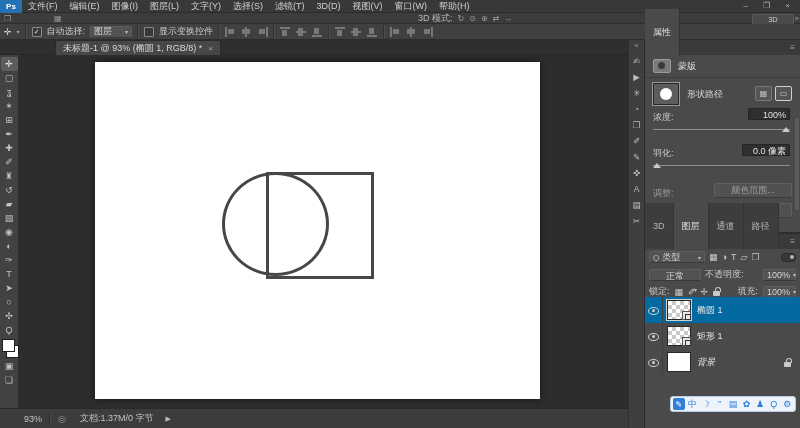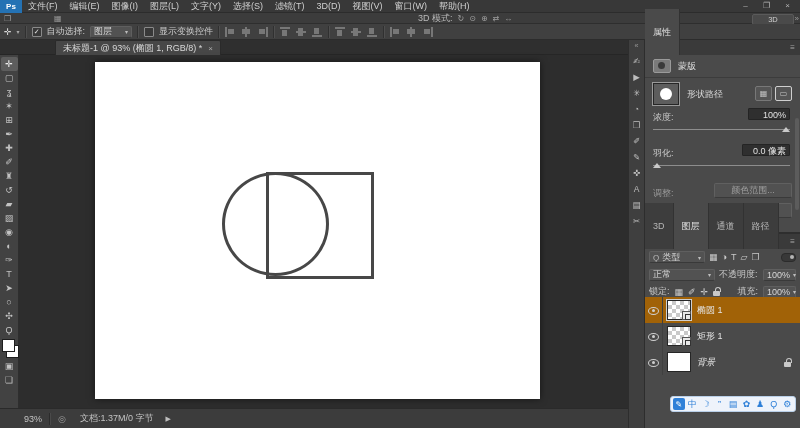--- a/index.html
+++ b/index.html
@@ -101,21 +101,21 @@
   .trashi{width:9px;height:10px;position:relative;display:inline-block;}
   .trashi::before{content:"";position:absolute;left:1px;top:2px;width:6px;height:7px;border:1px solid #bbb;border-top:none;border-radius:0 0 1px 1px;}
   .trashi::after{content:"";position:absolute;left:0;top:0;width:9px;height:1.5px;background:#bbb;}
   .togglei{width:13px;height:7px;border:1px solid #2b2b2b;background:#383838;border-radius:4px;position:relative;display:inline-block;}
   .togglei::before{content:"";position:absolute;right:1px;top:1px;width:4px;height:4px;border-radius:50%;background:#b5b5b5;}
   .checker{background-color:#fff;
     background-image:linear-gradient(45deg,#c9c9c9 25%,transparent 25%,transparent 75%,#c9c9c9 75%),
                      linear-gradient(45deg,#c9c9c9 25%,transparent 25%,transparent 75%,#c9c9c9 75%);
     background-size:8px 8px;background-position:0 0,4px 4px;}
   .lrow{position:absolute;left:0;width:155px;height:26px;display:flex;align-items:center;}
-  .lrow.sel{background:#a16207;}
+  .lrow.sel{background:#0369a1;}
   .eyecell{width:18px;display:flex;justify-content:center;border-right:1px solid #404040;height:26px;align-items:center;box-sizing:border-box;}
   .lthumb{width:24px;height:20px;border:1px solid #262626;margin:0 6px 0 4px;position:relative;box-sizing:border-box;}
   .lthumb .badge{position:absolute;right:-1px;bottom:-1px;width:9px;height:9px;background:#e8e8e8;border:1px solid #555;box-sizing:border-box;}
   .lthumb .badge::before{content:"";position:absolute;left:1.5px;top:1.5px;width:4px;height:4px;border:1px solid #333;}
   .lname{color:#e4e4e4;}
   .ime{left:670px;top:396px;width:126px;height:16px;background:#eef3fb;border:1px solid #b9cfe8;border-radius:3px;
        display:flex;align-items:center;gap:2px;padding:0 2px;box-sizing:border-box;z-index:5;}
   .ime .logo{width:12px;height:12px;background:#2f80d8;border-radius:2px;color:#fff;font-size:8px;display:flex;align-items:center;justify-content:center;}
   .ime .ii{color:#2f80d8;font-size:9px;width:12px;text-align:center;}
 </style>
@@ -318,21 +318,21 @@
         </div>
         <span>▦</span>
         <span>◑</span>
         <span>T</span>
         <span>▱</span>
         <span>❐</span>
         <span class="togglei" style="margin-left:auto"></span>
       </div>
 
       <div class="abs" style="left:4px;top:19px;display:flex;align-items:center;gap:4px;width:147px;">
-        <div class="dd" style="width:66px;">
+        <div class="dd" style="width:52px;flex-direction:column;">
           <span>正常</span>
           <span class="arr">▾</span>
         </div>
         <span>不透明度:</span>
         <div class="dd" style="width:33px;margin-left:auto;">
           <span>100%</span>
           <span class="arr">▾</span>
         </div>
       </div>
 

